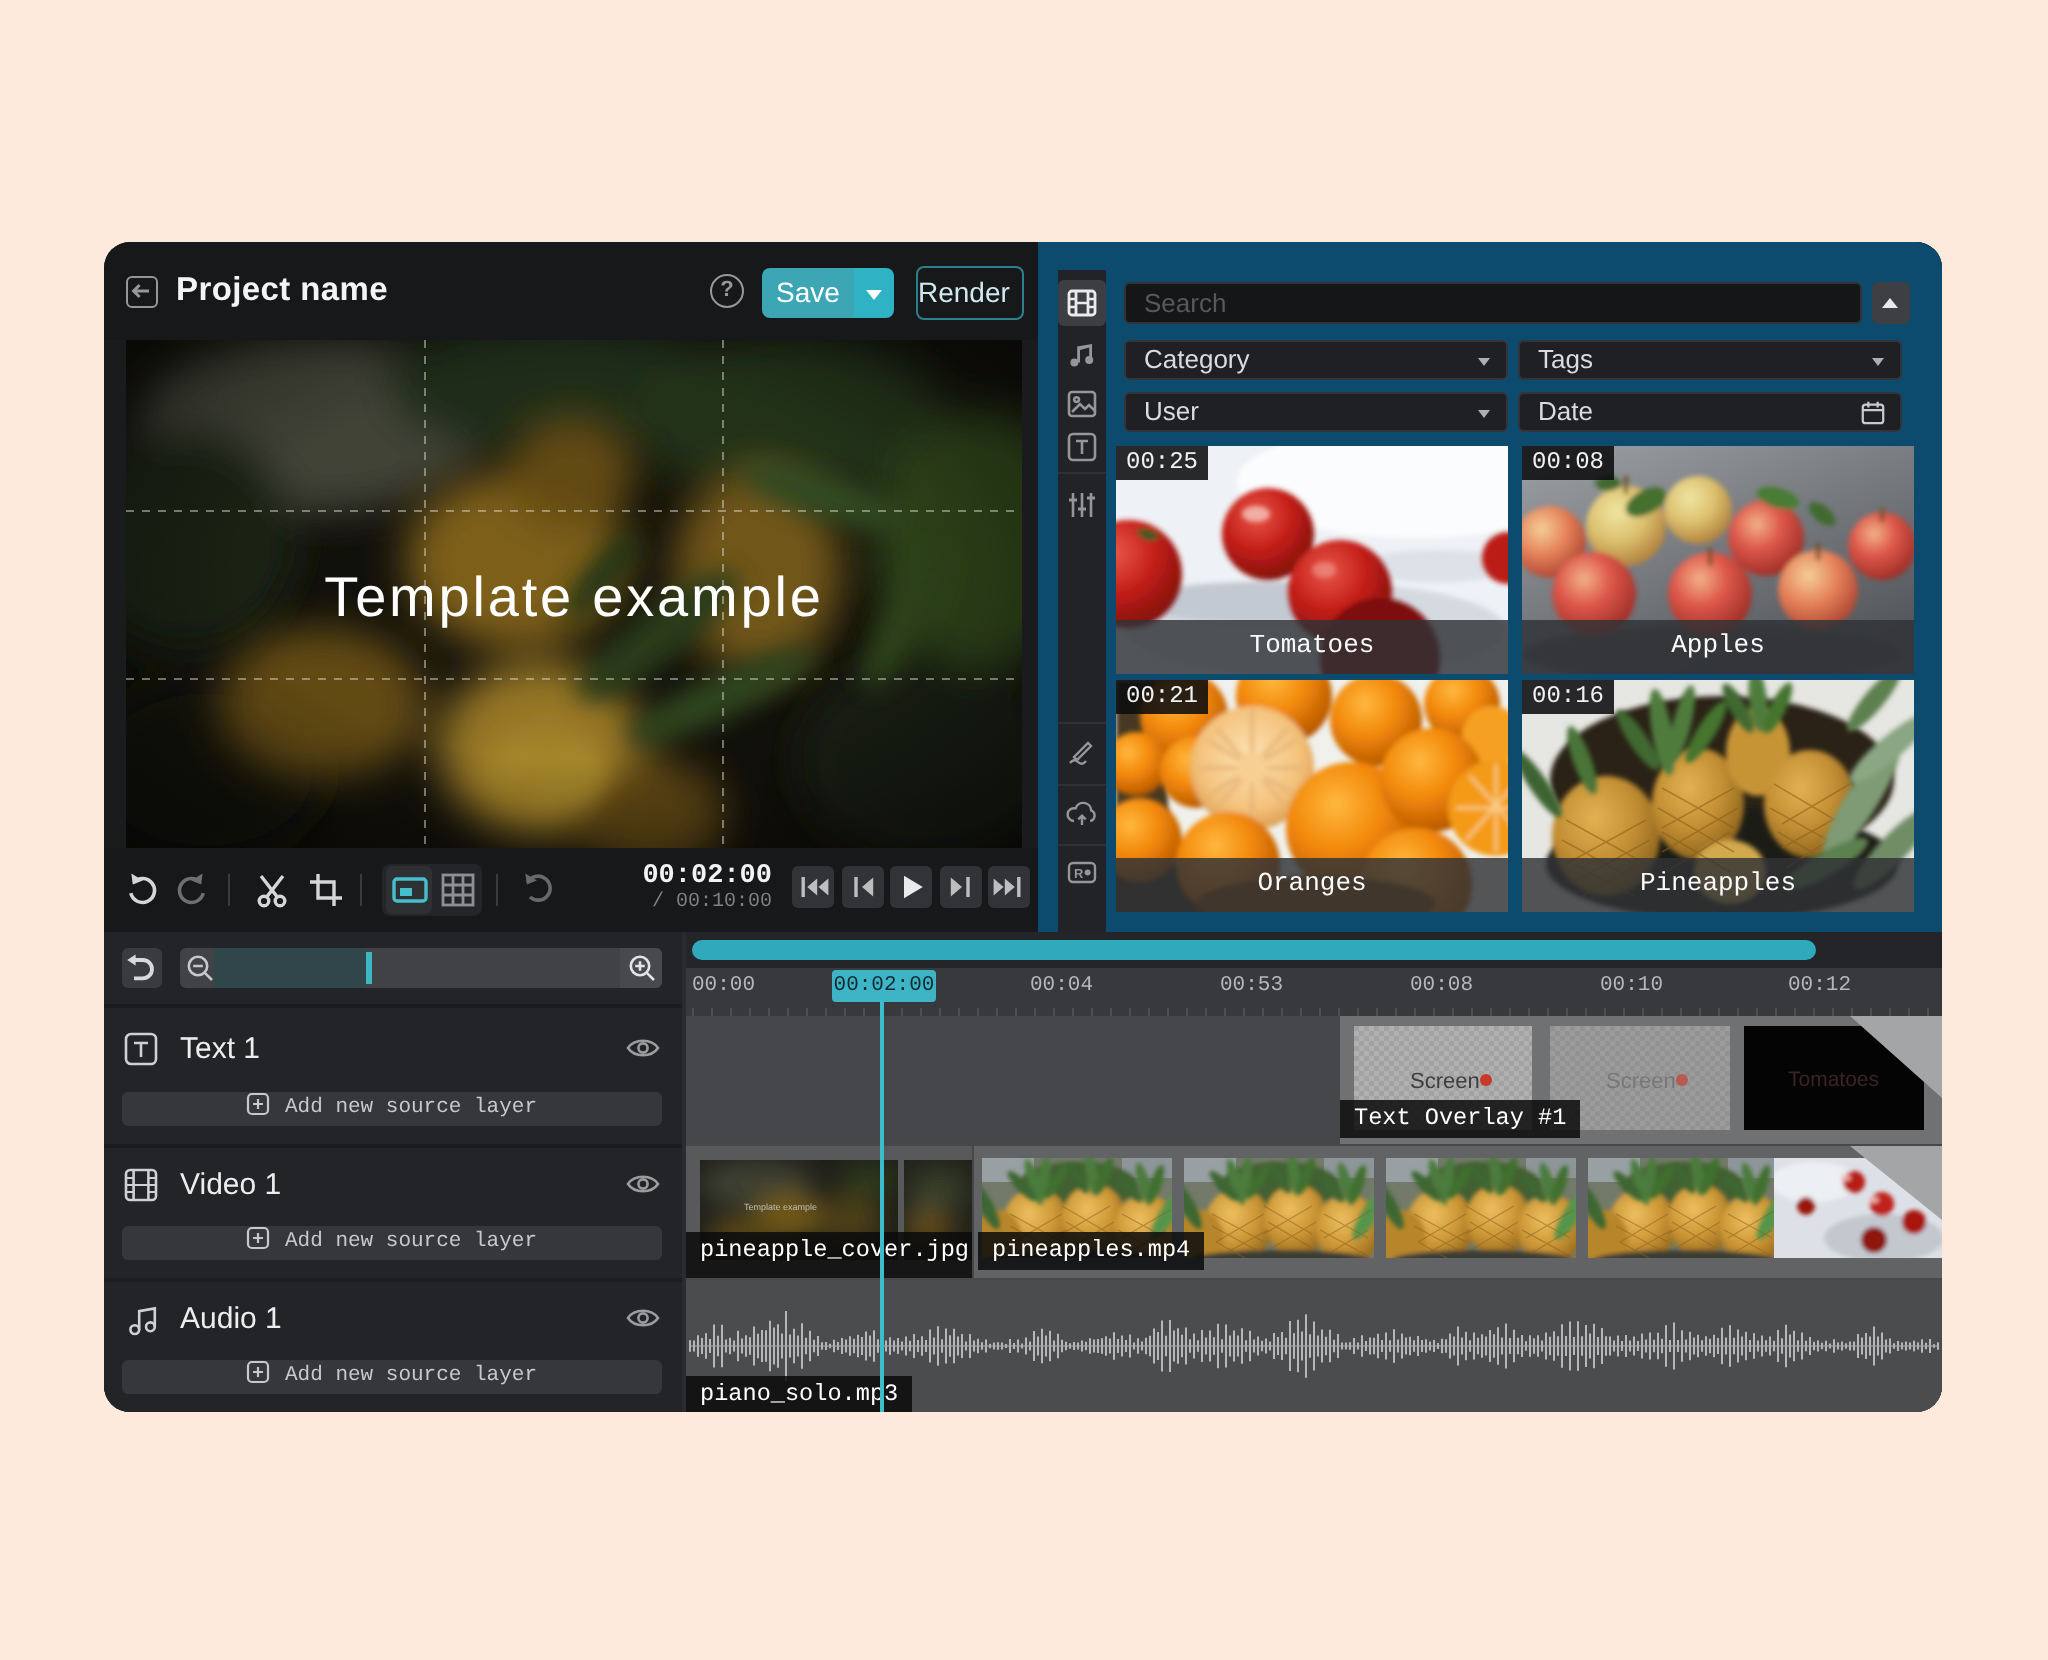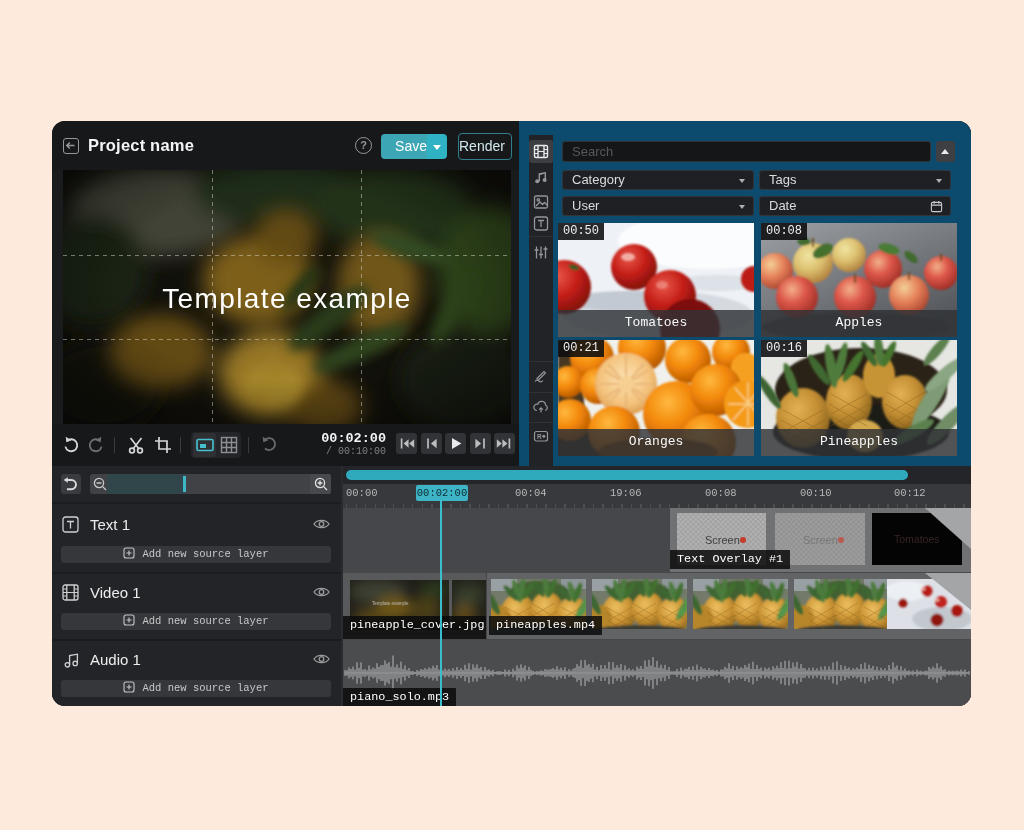--- a/index.html
+++ b/index.html
@@ -5,21 +5,21 @@
   * { margin:0; padding:0; box-sizing:border-box; }
   html,body { width:1024px; height:830px; background:#fdeadd; font-family:"Liberation Sans",sans-serif; overflow:hidden; }
   #app { position:absolute; left:52px; top:121px; width:919px; height:585px; background:#1a1b1d; border-radius:13px; overflow:hidden; }
   .mono { font-family:"Liberation Mono",monospace; }
 
   
   #topbar { position:absolute; left:0; top:0; width:919px; height:49px; background:#17181a; }
   #backbtn { position:absolute; left:11px; top:17px; width:16px; height:16px; border:1.6px solid #96979a; border-radius:3px; }
   #title { position:absolute; left:36px; top:15px; font-size:16.5px; font-weight:bold; color:#f3f4f5; letter-spacing:.2px; }
   #helpc { position:absolute; left:303px; top:16px; width:17px; height:17px; border:1.5px solid #97989b; border-radius:50%; color:#97989b; font-size:11px; font-weight:bold; text-align:center; line-height:15px; }
-  #savebtn { position:absolute; left:329px; top:13px; width:46px; height:25px; background:#3da6b4; border-radius:4px 0 0 4px; color:#fff; font-size:14px; text-align:right; line-height:25px; }
+  #savebtn { position:absolute; left:329px; top:13px; width:46px; height:25px; background:#3da6b4; border-radius:4px 0 0 4px; color:#fff; font-size:14px; text-align:center; line-height:25px; }
   #savecaret { position:absolute; left:375px; top:13px; width:20px; height:25px; background:#2fb2c3; border-radius:0 4px 4px 0; }
   #savecaret:after { content:""; position:absolute; left:6px; top:11px; border:4px solid transparent; border-top:5px solid #fff; border-bottom:none; }
   #renderbtn { position:absolute; left:406px; top:12px; width:54px; height:27px; border:1px solid #2f7f8c; border-radius:4px; color:#cfe9ee; font-size:14px; text-align:left; line-height:25px; }
 
   
   #preview { position:absolute; left:11px; top:49px; width:448px; height:254px; background:#191914; overflow:hidden; }
   #ptext { position:absolute; left:0; top:113px; width:448px; text-align:center; color:#fefefe; font-size:28px; letter-spacing:1.4px; }
   .gv { position:absolute; top:0; width:1px; height:254px; background-image:linear-gradient(to bottom, rgba(222,222,212,.48) 50%, transparent 50%); background-size:1px 8px; }
   .gh { position:absolute; left:0; width:448px; height:1px; background-image:linear-gradient(to right, rgba(222,222,212,.48) 50%, transparent 50%); background-size:8px 1px; }
 
@@ -299,21 +299,21 @@
           <circle cx="6" cy="64" r="27" fill="url(#tomr)"></circle>
           <path d="M10 42 q8 -2 12 4 q-8 4 -12 -4" fill="#3e5a20"></path>
           <circle cx="76" cy="44" r="23" fill="url(#tomr)"></circle>
           <circle cx="112" cy="73" r="26" fill="url(#tomr)"></circle>
           <circle cx="132" cy="106" r="30" fill="#7e100c"></circle>
           <circle cx="196" cy="56" r="13" fill="#bb1c15"></circle>
         </g>
         <ellipse cx="70" cy="34" rx="7" ry="4" fill="#f4beb6" opacity=".85" filter="url(#tb1)"></ellipse>
         <ellipse cx="104" cy="62" rx="6" ry="4" fill="#ef9f96" opacity=".6" filter="url(#tb1)"></ellipse>
       </svg>
-      <div class="badge">00:50</div><div class="tlabel">Tomatoes</div></div>
+      <div class="badge">00:25</div><div class="tlabel">Tomatoes</div></div>
     <div class="tile" style="left:242px; top:102px;" id="tile-app">
       <svg width="196" height="114">
         <defs>
           <linearGradient id="appbg" x1="0" y1="0" x2=".7" y2="1">
               <stop offset="0" stop-color="#9da0a5"></stop>
               <stop offset="1" stop-color="#53565b"></stop>
             </linearGradient>
           <radialGradient id="appr" cx="38%" cy="32%" r="72%">
               <stop offset="0" stop-color="#f2b088"></stop>
               <stop offset=".45" stop-color="#dd574a"></stop>
@@ -520,21 +520,21 @@
           </svg>Add new source layer</div>
     </div>
     <div id="rtl">
       <div id="scrollrow">
           <div id="scrollbar"></div>
         </div>
       <div id="ruler">
         <div class="rlab" style="left:3px">00:00</div>
         <div id="badge2">00:02:00</div>
         <div class="rlab" style="left:172px">00:04</div>
-        <div class="rlab" style="left:267px">19:06</div>
+        <div class="rlab" style="left:267px">00:53</div>
         <div class="rlab" style="left:362px">00:08</div>
         <div class="rlab" style="left:457px">00:10</div>
         <div class="rlab" style="left:551px">00:12</div>
       </div>
       <div class="lane" style="top:42px; height:64px; background:#46474a;"></div>
       <div class="lane" style="top:107px; height:66px; background:#454648;"></div>
       <div class="lane" style="top:174px; height:66px; background:#4a4b4d;"></div>
 
       <div class="clip" id="textclip" style="left:327px; top:42px; width:301px; height:64px; background:#707173;">
         <div class="thumb scr1" style="left:7px; top:5px; width:89px; height:52px;">

